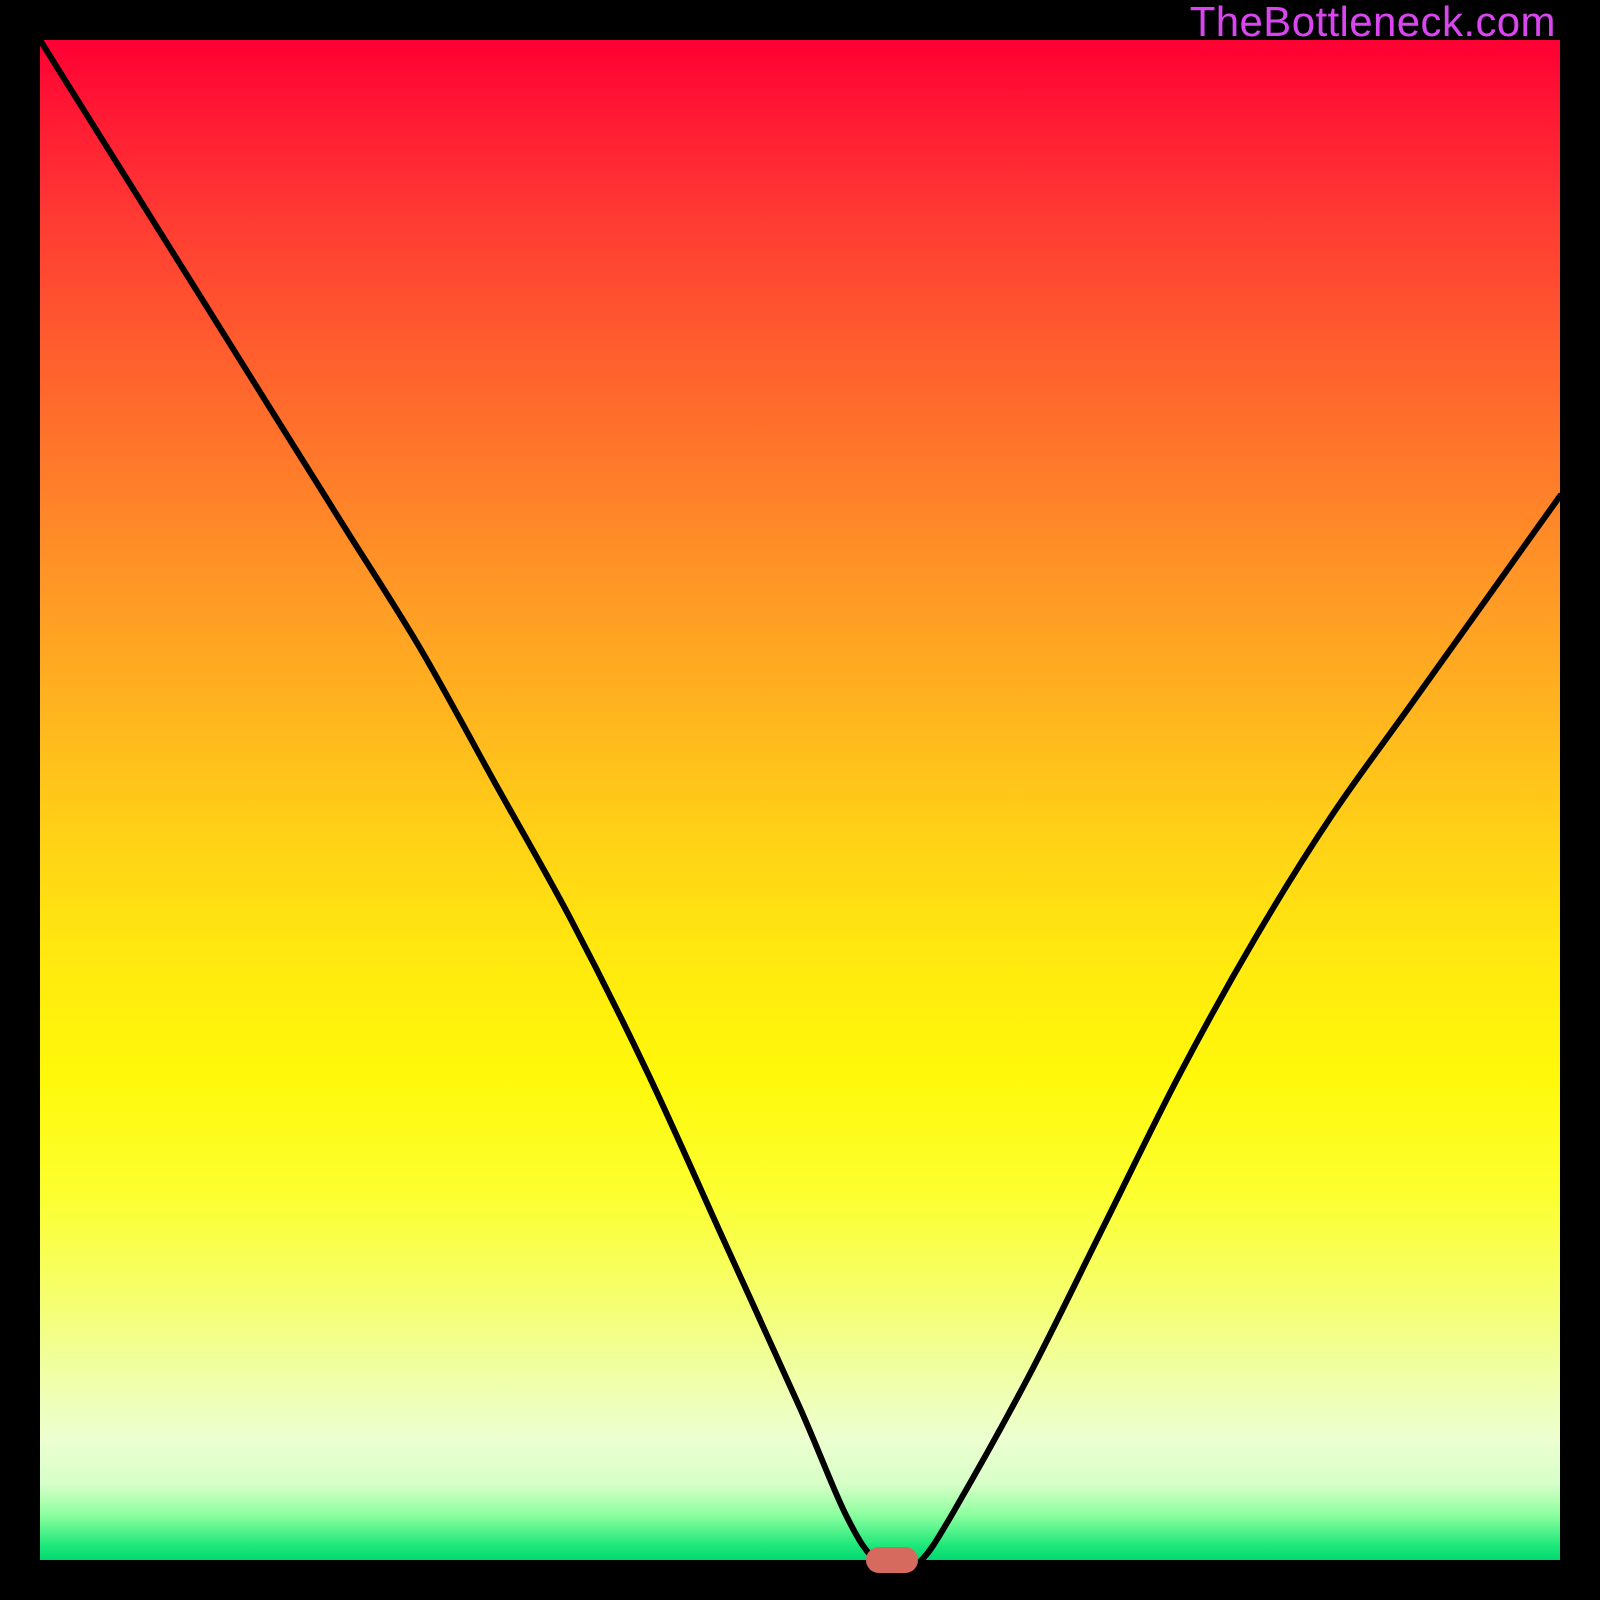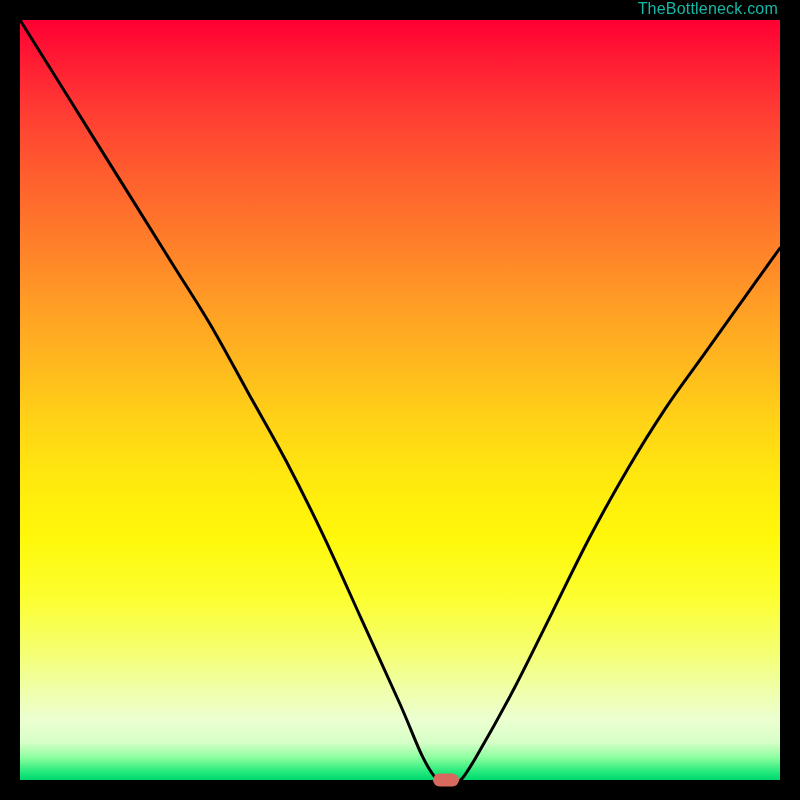--- a/index.html
+++ b/index.html
@@ -35,22 +35,22 @@
       #8effa0 97%,
       #20e87a 99%,
       #00d870 100%
     );
   }
   .watermark {
     position: absolute;
     top: 0px;
     right: 22px;
     font-family: Arial, Helvetica, sans-serif;
-    font-size: 16px;
-    color: #14b8a6;
+    font-size: 21px;
+    color: #d946ef;
     letter-spacing: 0.2px;
     font-weight: 500;
   }
   .curve {
     position: absolute;
     left: 0;
     top: 0;
     width: 760px;
     height: 760px;
   }

